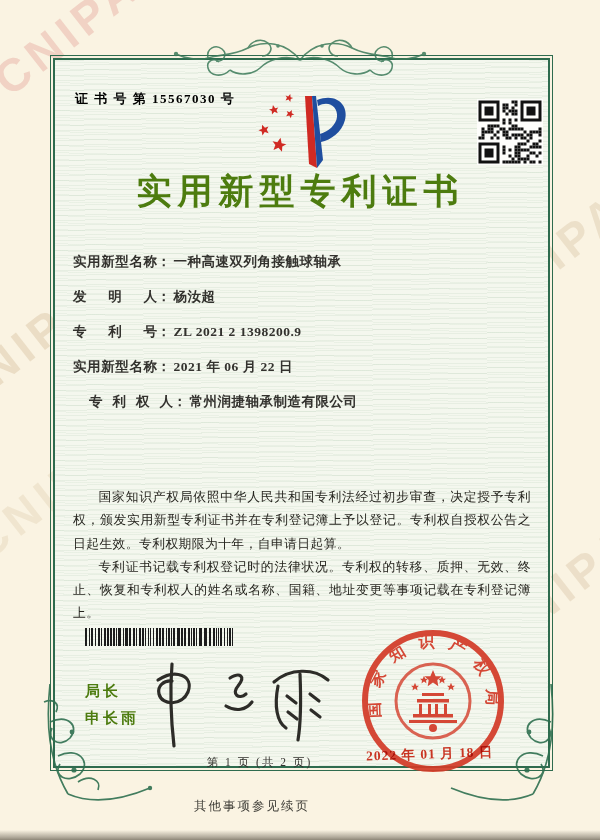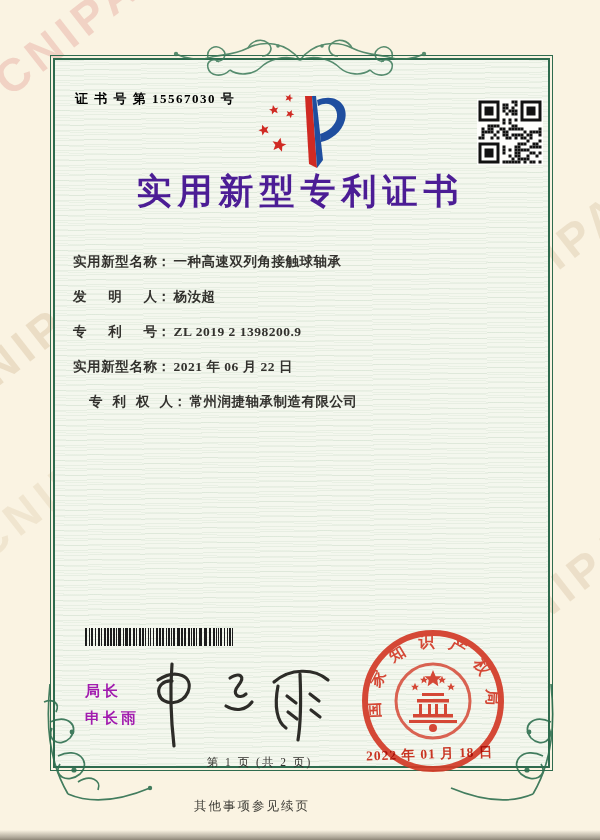--- a/index.html
+++ b/index.html
@@ -32,39 +32,39 @@
       #f4f7ee;
   }
   .ornament{position:absolute;z-index:4;pointer-events:none;}
   .content{position:absolute;inset:0;z-index:5;}
 
   .cert-no{position:absolute;left:75px;top:90px;font-size:13px;letter-spacing:1.5px;color:#000000;font-weight:600;}
   .logo{position:absolute;left:233px;top:90px;}
   .qr{position:absolute;left:477px;top:99px;}
   .title{
     position:absolute;left:50px;top:168px;width:501px;text-align:center;
-    font-size:35px;font-weight:bold;color:#4c1d95;letter-spacing:6px;
+    font-size:35px;font-weight:bold;color:#4d7c0f;letter-spacing:6px;
   }
   .fieldrow{position:absolute;left:73px;font-size:13.5px;font-weight:600;color:#33322e;white-space:nowrap;}
   .flabel{display:inline-block;width:84px;text-align:justify;text-align-last:justify;}
   .fvalue{padding-left:3px;letter-spacing:.5px;}
   .r0{top:253px;}.r1{top:288px;}.r2{top:323px;}.r3{top:358px;}
   .r4{top:393px;margin-left:16px;}.r5{top:428px;}.r6{top:458px;}
   .col2{position:absolute;left:235px;top:0;}
   .fieldrow.r6{width:460px;}
 
   .body-text{
     position:absolute;left:73px;top:486px;width:458px;
     font-size:12.8px;line-height:1.82;color:#26251f;text-align:justify;
   }
   .body-text p{margin:0;text-indent:2em;letter-spacing:.4px;}
 
   .barcode{position:absolute;left:85px;top:628px;}
 
-  .signer{position:absolute;left:85px;font-size:15px;font-weight:bold;color:#a21caf;letter-spacing:3px;}
+  .signer{position:absolute;left:85px;font-size:15px;font-weight:bold;color:#4d7c0f;letter-spacing:3px;}
   .signer-title{top:682px;}
   .signer-name{top:709px;}
   .autograph{position:absolute;left:138px;top:650px;}
 
   .seal{position:absolute;left:357px;top:625px;width:152px;height:152px;mix-blend-mode:multiply;z-index:6;}
   .seal-date{
     position:absolute;left:366px;top:745px;width:150px;z-index:7;
     font-size:13.5px;font-weight:bold;color:#c93422;letter-spacing:1px;
     transform:rotate(-2deg);mix-blend-mode:multiply;white-space:nowrap;
   }
@@ -282,29 +282,33 @@
 
     <div class="title">实用新型专利证书</div>
 
     <div class="fieldrow r1">
       <span class="flabel">发明人</span><span>：</span><span class="fvalue">杨汝超</span>
     </div>
     <div class="fieldrow r0">
       <span class="flabel">实用新型名称</span><span>：</span><span class="fvalue">一种高速双列角接触球轴承</span>
     </div>
     <div class="fieldrow r2">
-      <span class="flabel">专利号</span><span>：</span><span class="fvalue">ZL 2019 2 1398200.9</span>
+      <span class="flabel">专利号</span><span>：</span><span class="fvalue">ZL 2021 2 1398200.9</span>
     </div>
     <div class="fieldrow r3">
       <span class="flabel">实用新型名称</span><span>：</span><span class="fvalue">2021 年 06 月 22 日</span>
     </div>
     <div class="fieldrow r4">
       <span class="flabel">专利权人</span><span>：</span><span class="fvalue">常州润捷轴承制造有限公司</span>
     </div>
 
+    <div class="body-text">
+      <p>国家知识产权局依照中华人民共和国专利法经过初步审查，决定授予专利权，颁发实用新型专利证书并在专利登记簿上予以登记。专利权自授权公告之日起生效。专利权期限为十年，自申请日起算。</p>
+      <p>专利证书记载专利权登记时的法律状况。专利权的转移、质押、无效、终止、恢复和专利权人的姓名或名称、国籍、地址变更等事项记载在专利登记簿上。</p>
+    </div>
 
     <svg class="barcode" id="barcode-svg" width="155" height="18" viewBox="0 0 155 18">
         <rect x="0" y="0" width="2" height="18" fill="#1c1c1c"></rect>
         <rect x="4" y="0" width="1" height="18" fill="#1c1c1c"></rect>
         <rect x="6" y="0" width="2" height="18" fill="#1c1c1c"></rect>
         <rect x="10" y="0" width="1" height="18" fill="#1c1c1c"></rect>
         <rect x="13" y="0" width="2" height="18" fill="#1c1c1c"></rect>
         <rect x="16" y="0" width="1" height="18" fill="#1c1c1c"></rect>
         <rect x="19" y="0" width="2" height="18" fill="#1c1c1c"></rect>
         <rect x="22" y="0" width="2" height="18" fill="#1c1c1c"></rect>

